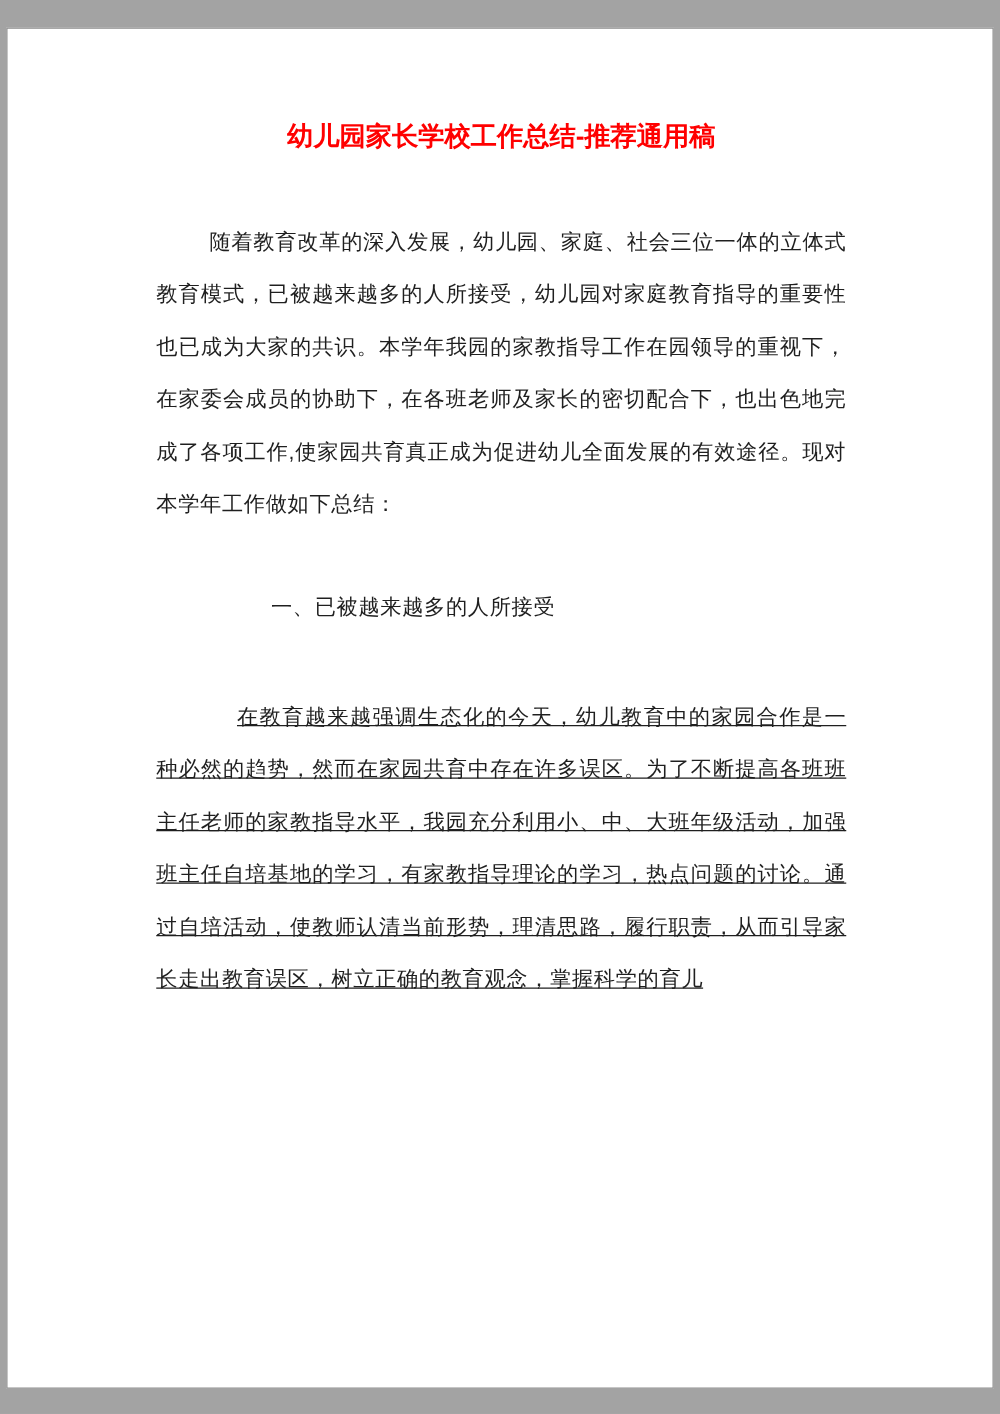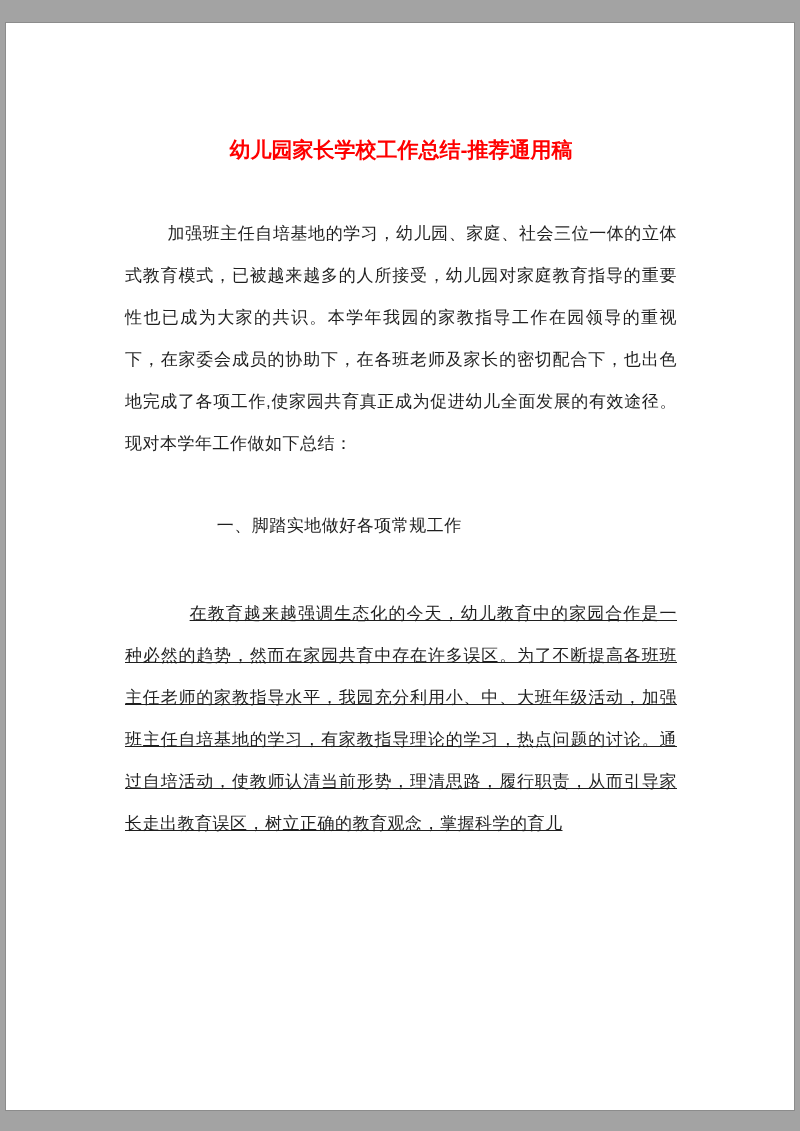--- a/index.html
+++ b/index.html
@@ -15,21 +15,21 @@
     margin: 0 auto;
     background: #a3a3a3;
     overflow: hidden;
   }
   .page {
     margin: 22px 5px 20px 5px;
     width: 790px;
     min-height: 1089px;
     background: #ffffff;
     border: 1px solid #8c8c8c;
-    padding: 112px 117px 60px 119px;
+    padding: 72px 117px 60px 119px;
   }
   .doc-title {
     margin: 0 0 48px 0;
     font-size: 21px;
     line-height: 30px;
     font-weight: bold;
     text-align: center;
     color: #ff0000;
   }
   .para {
@@ -57,21 +57,21 @@
 </style>
 </head>
 <body>
 
 <div class="viewport">
   <div class="page">
 
     <h1 class="doc-title">幼儿园家长学校工作总结-推荐通用稿</h1>
 
 
-    <p class="para indent-first-lg">加强班主任自培基地的学习，幼儿园、家庭、社会三位一体的立体式教育模式，已被越来越多的人所接受，幼儿园对家庭教育指导的重要性也已成为大家的共识。本学年我园的家教指导工作在园领导的重视下，在家委会成员的协助下，在各班老师及家长的密切配合下，也出色地完成了各项工作,使家园共育真正成为促进幼儿全面发展的有效途径。现对本学年工作做如下总结：</p>
+    <p class="para indent-first-lg">随着教育改革的深入发展，幼儿园、家庭、社会三位一体的立体式教育模式，已被越来越多的人所接受，幼儿园对家庭教育指导的重要性也已成为大家的共识。本学年我园的家教指导工作在园领导的重视下，在家委会成员的协助下，在各班老师及家长的密切配合下，也出色地完成了各项工作,使家园共育真正成为促进幼儿全面发展的有效途径。现对本学年工作做如下总结：</p>
 
-    <p class="para section-heading">一、脚踏实地做好各项常规工作</p>
+    <p class="para section-heading">一、已被越来越多的人所接受</p>
 
 
     <p class="para indent-first-xl">在教育越来越强调生态化的今天，幼儿教育中的家园合作是一种必然的趋势，然而在家园共育中存在许多误区。为了不断提高各班班主任老师的家教指导水平，我园充分利用小、中、大班年级活动，加强班主任自培基地的学习，有家教指导理论的学习，热点问题的讨论。通过自培活动，使教师认清当前形势，理清思路，履行职责，从而引导家长走出教育误区，树立正确的教育观念，掌握科学的育儿</p>
 
   </div>
 </div>
 
 </body></html>

